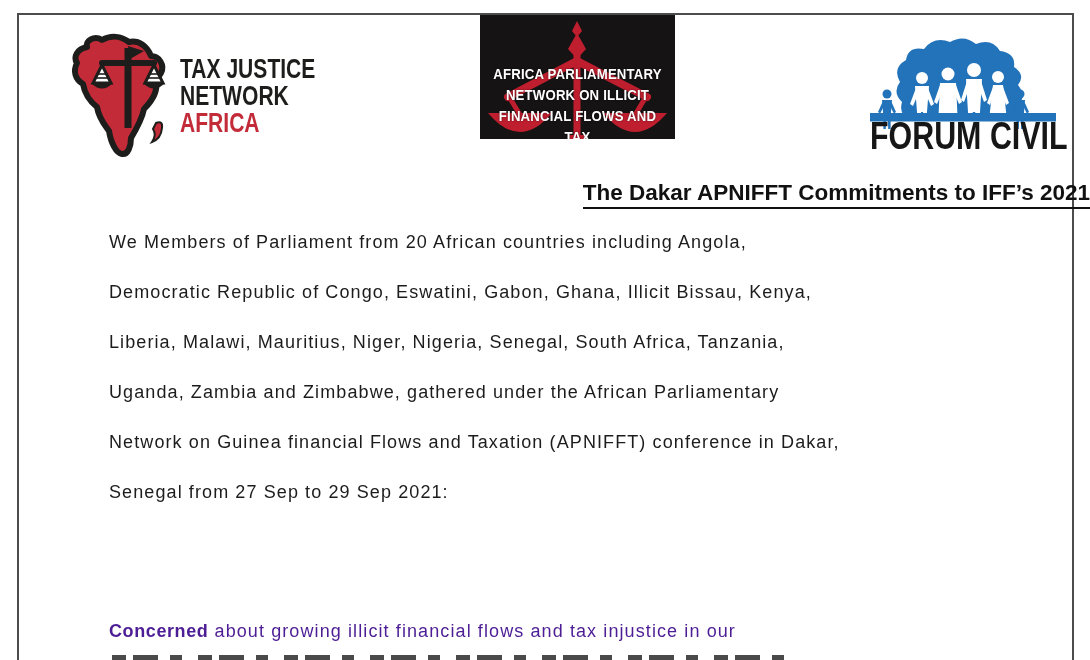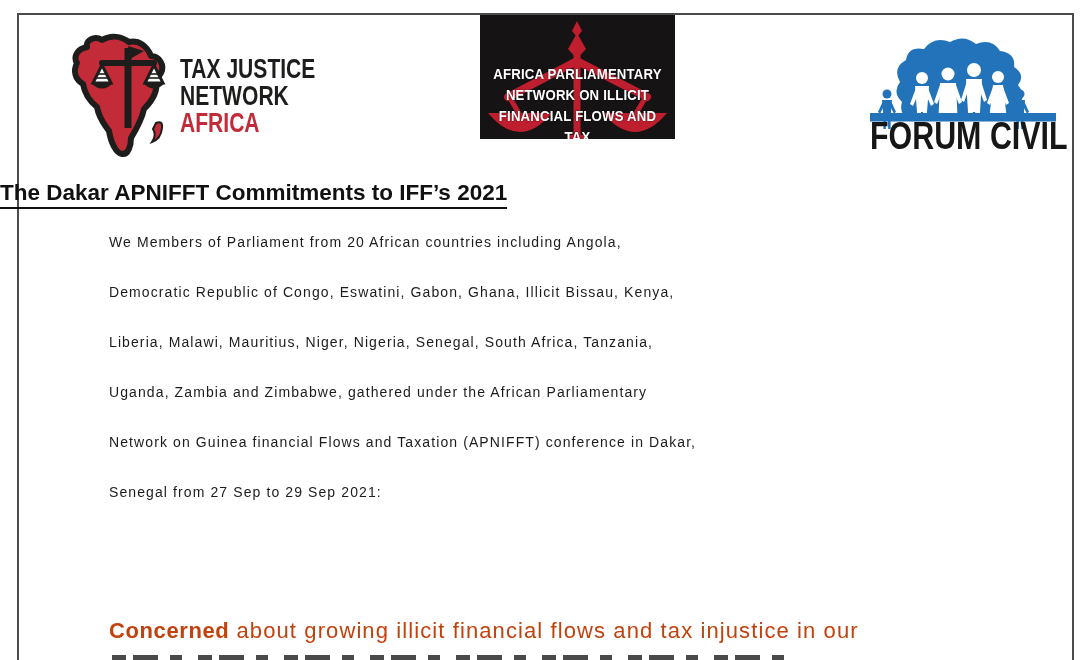--- a/index.html
+++ b/index.html
@@ -50,36 +50,36 @@
     position:absolute; left:0px; top:89px;
     font-weight:bold; font-size:38px; line-height:34px;
     color:var(--fc-ink,#161616); white-space:nowrap;
     transform:scaleX(0.80); transform-origin:left top;
     letter-spacing:0px;
   }
 
   
   .doc-title {
     position:absolute; left:0; top:180px; width:1090px;
-    text-align:left; font-size:22.5px; font-weight:bold; color:#111111;
+    text-align:right; font-size:22.5px; font-weight:bold; color:#111111;
   }
   .doc-title span {
     border-bottom:2.5px solid #111111; padding-bottom:2px;
   }
 
   
   .body-text {
     position:absolute; left:109px; top:217px; width:900px;
-    font-size:14px; color:#1c1c1c; letter-spacing:1.1px;
+    font-size:18px; color:#1c1c1c; letter-spacing:1.1px;
   }
   .body-line { height:50px; line-height:50px; white-space:nowrap; }
 
   .concerned-line {
     position:absolute; left:109px; top:606px;
-    font-size:22px; line-height:50px; color:#c2410c;
+    font-size:18px; line-height:50px; color:#4c1d95;
     letter-spacing:1.1px; white-space:nowrap;
   }
   .concerned-line b { letter-spacing:0.6px; }
 
   
   .clipped-line {
     position:absolute; left:112px; top:655px; width:680px; height:5px;
     background:repeating-linear-gradient(90deg,
       #2a2a2a 0px, #2a2a2a 14px, transparent 14px, transparent 21px,
       #2a2a2a 21px, #2a2a2a 46px, transparent 46px, transparent 58px,

